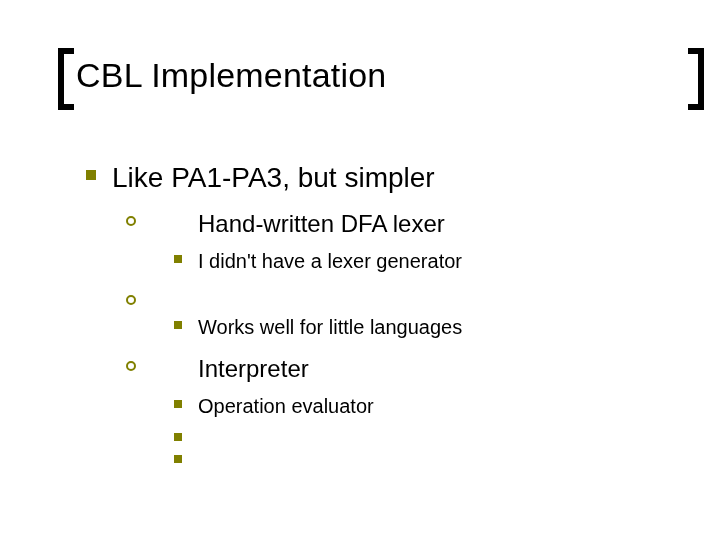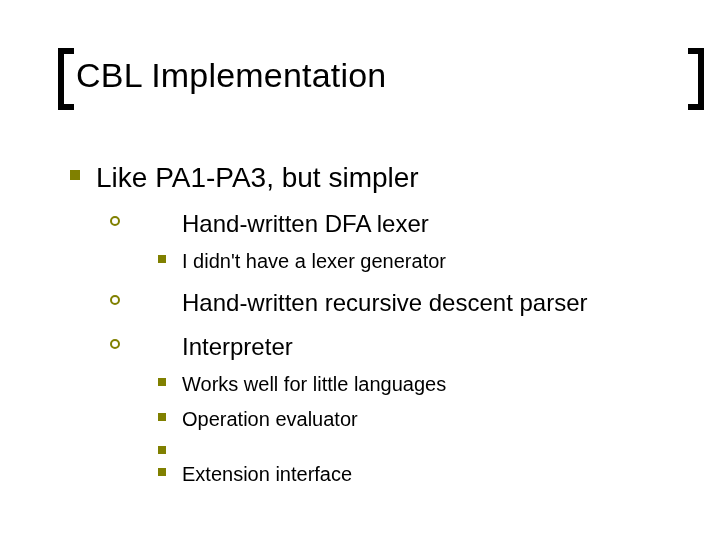--- a/index.html
+++ b/index.html
@@ -50,21 +50,21 @@
   .bracket.right {
     right: 0;
     border-right: 6px solid #000;
     border-top: 6px solid #000;
     border-bottom: 6px solid #000;
   }
 
   .body {
     position: absolute;
     top: 160px;
-    left: 70px;
+    left: 86px;
     width: 600px;
   }
 
   .row {
     display: flex;
     align-items: flex-start;
     margin-bottom: 8px;
   }
 
   .lvl1 { margin-left: 0; }
@@ -129,39 +129,37 @@
       <div class="txt">Hand-written DFA lexer</div>
     </div>
 
     <div class="row lvl3">
       <div class="bullet sq small"></div>
       <div class="txt">I didn't have a lexer generator</div>
     </div>
 
     <div class="row lvl2">
       <div class="bullet circ"></div>
-      <div class="txt">Hand-written recursive descent parser</div>
+    </div>
+
+    <div class="row lvl3">
+      <div class="bullet sq small"></div>
+      <div class="txt">Works well for little languages</div>
     </div>
 
     <div class="row lvl2">
       <div class="bullet circ"></div>
       <div class="txt">Interpreter</div>
-    </div>
-
-    <div class="row lvl3">
-      <div class="bullet sq small"></div>
-      <div class="txt">Works well for little languages</div>
     </div>
 
     <div class="row lvl3">
       <div class="bullet sq small"></div>
       <div class="txt">Operation evaluator</div>
     </div>
     <div class="row lvl3 lvl3b">
       <div class="bullet sq small"></div>
     </div>
     <div class="row lvl3 lvl3b">
       <div class="bullet sq small"></div>
-      <div class="txt">Extension interface</div>
     </div>
 
   </div>
 </div>
 
 </body></html>

